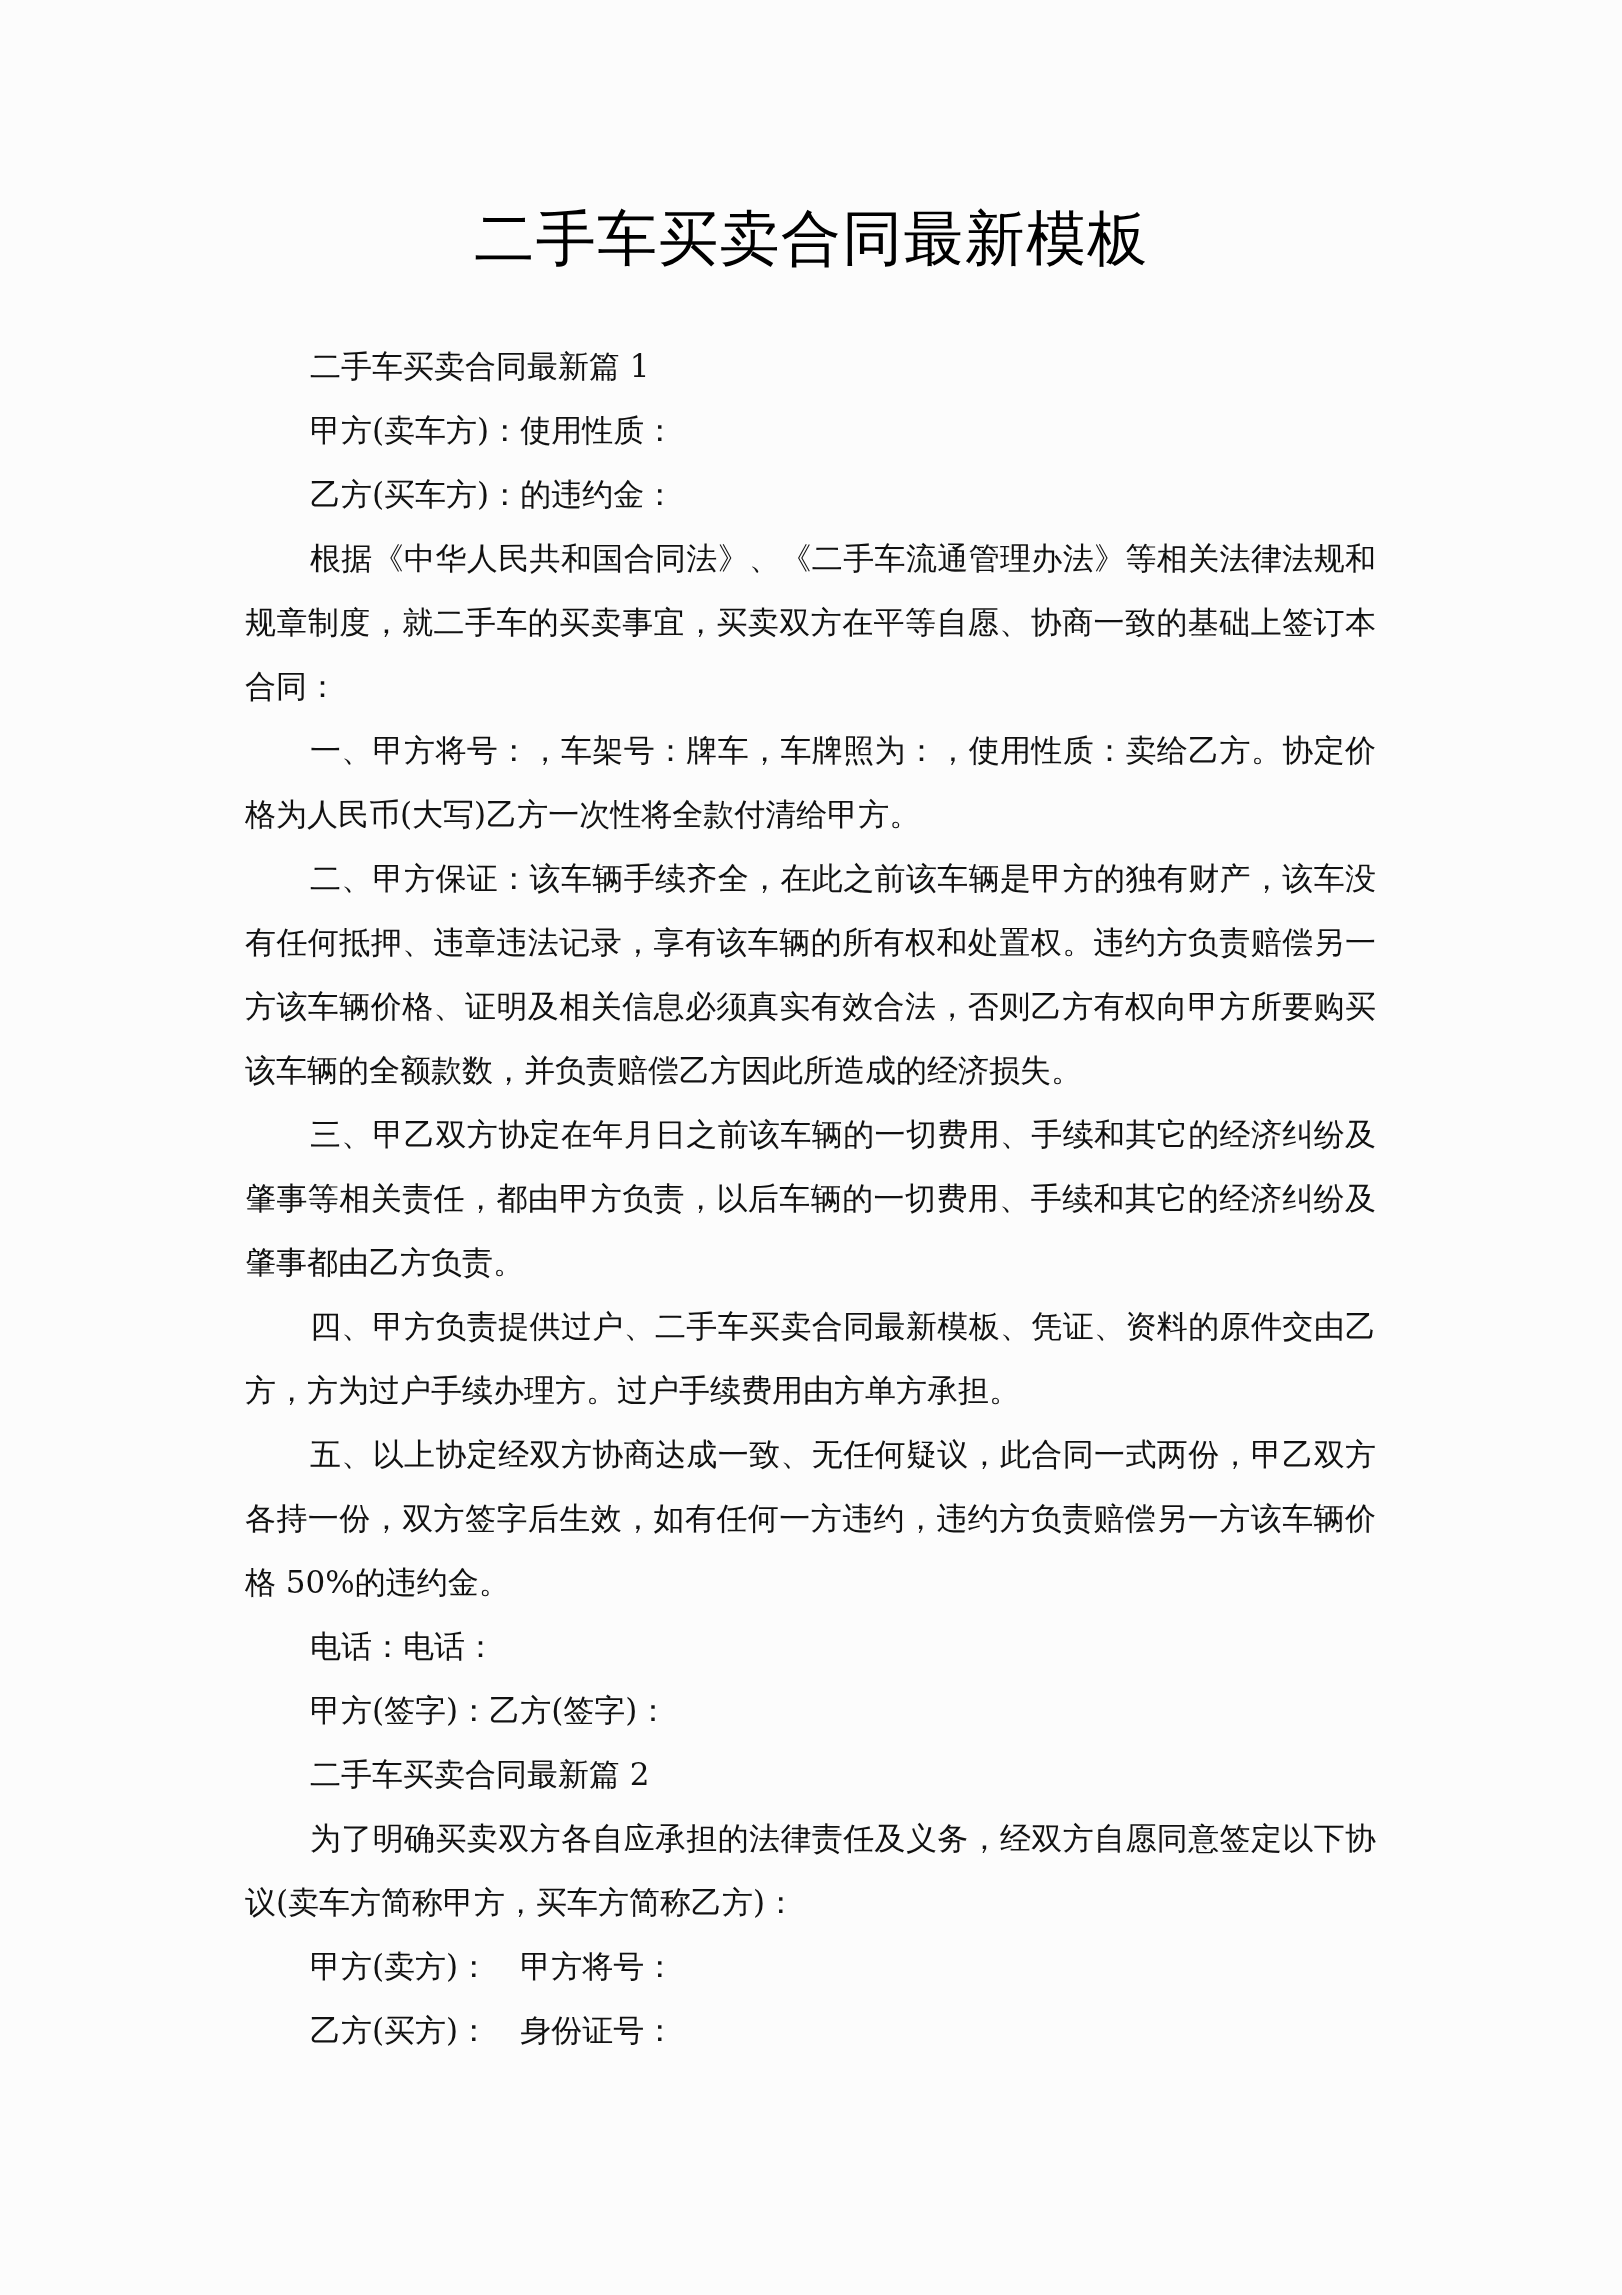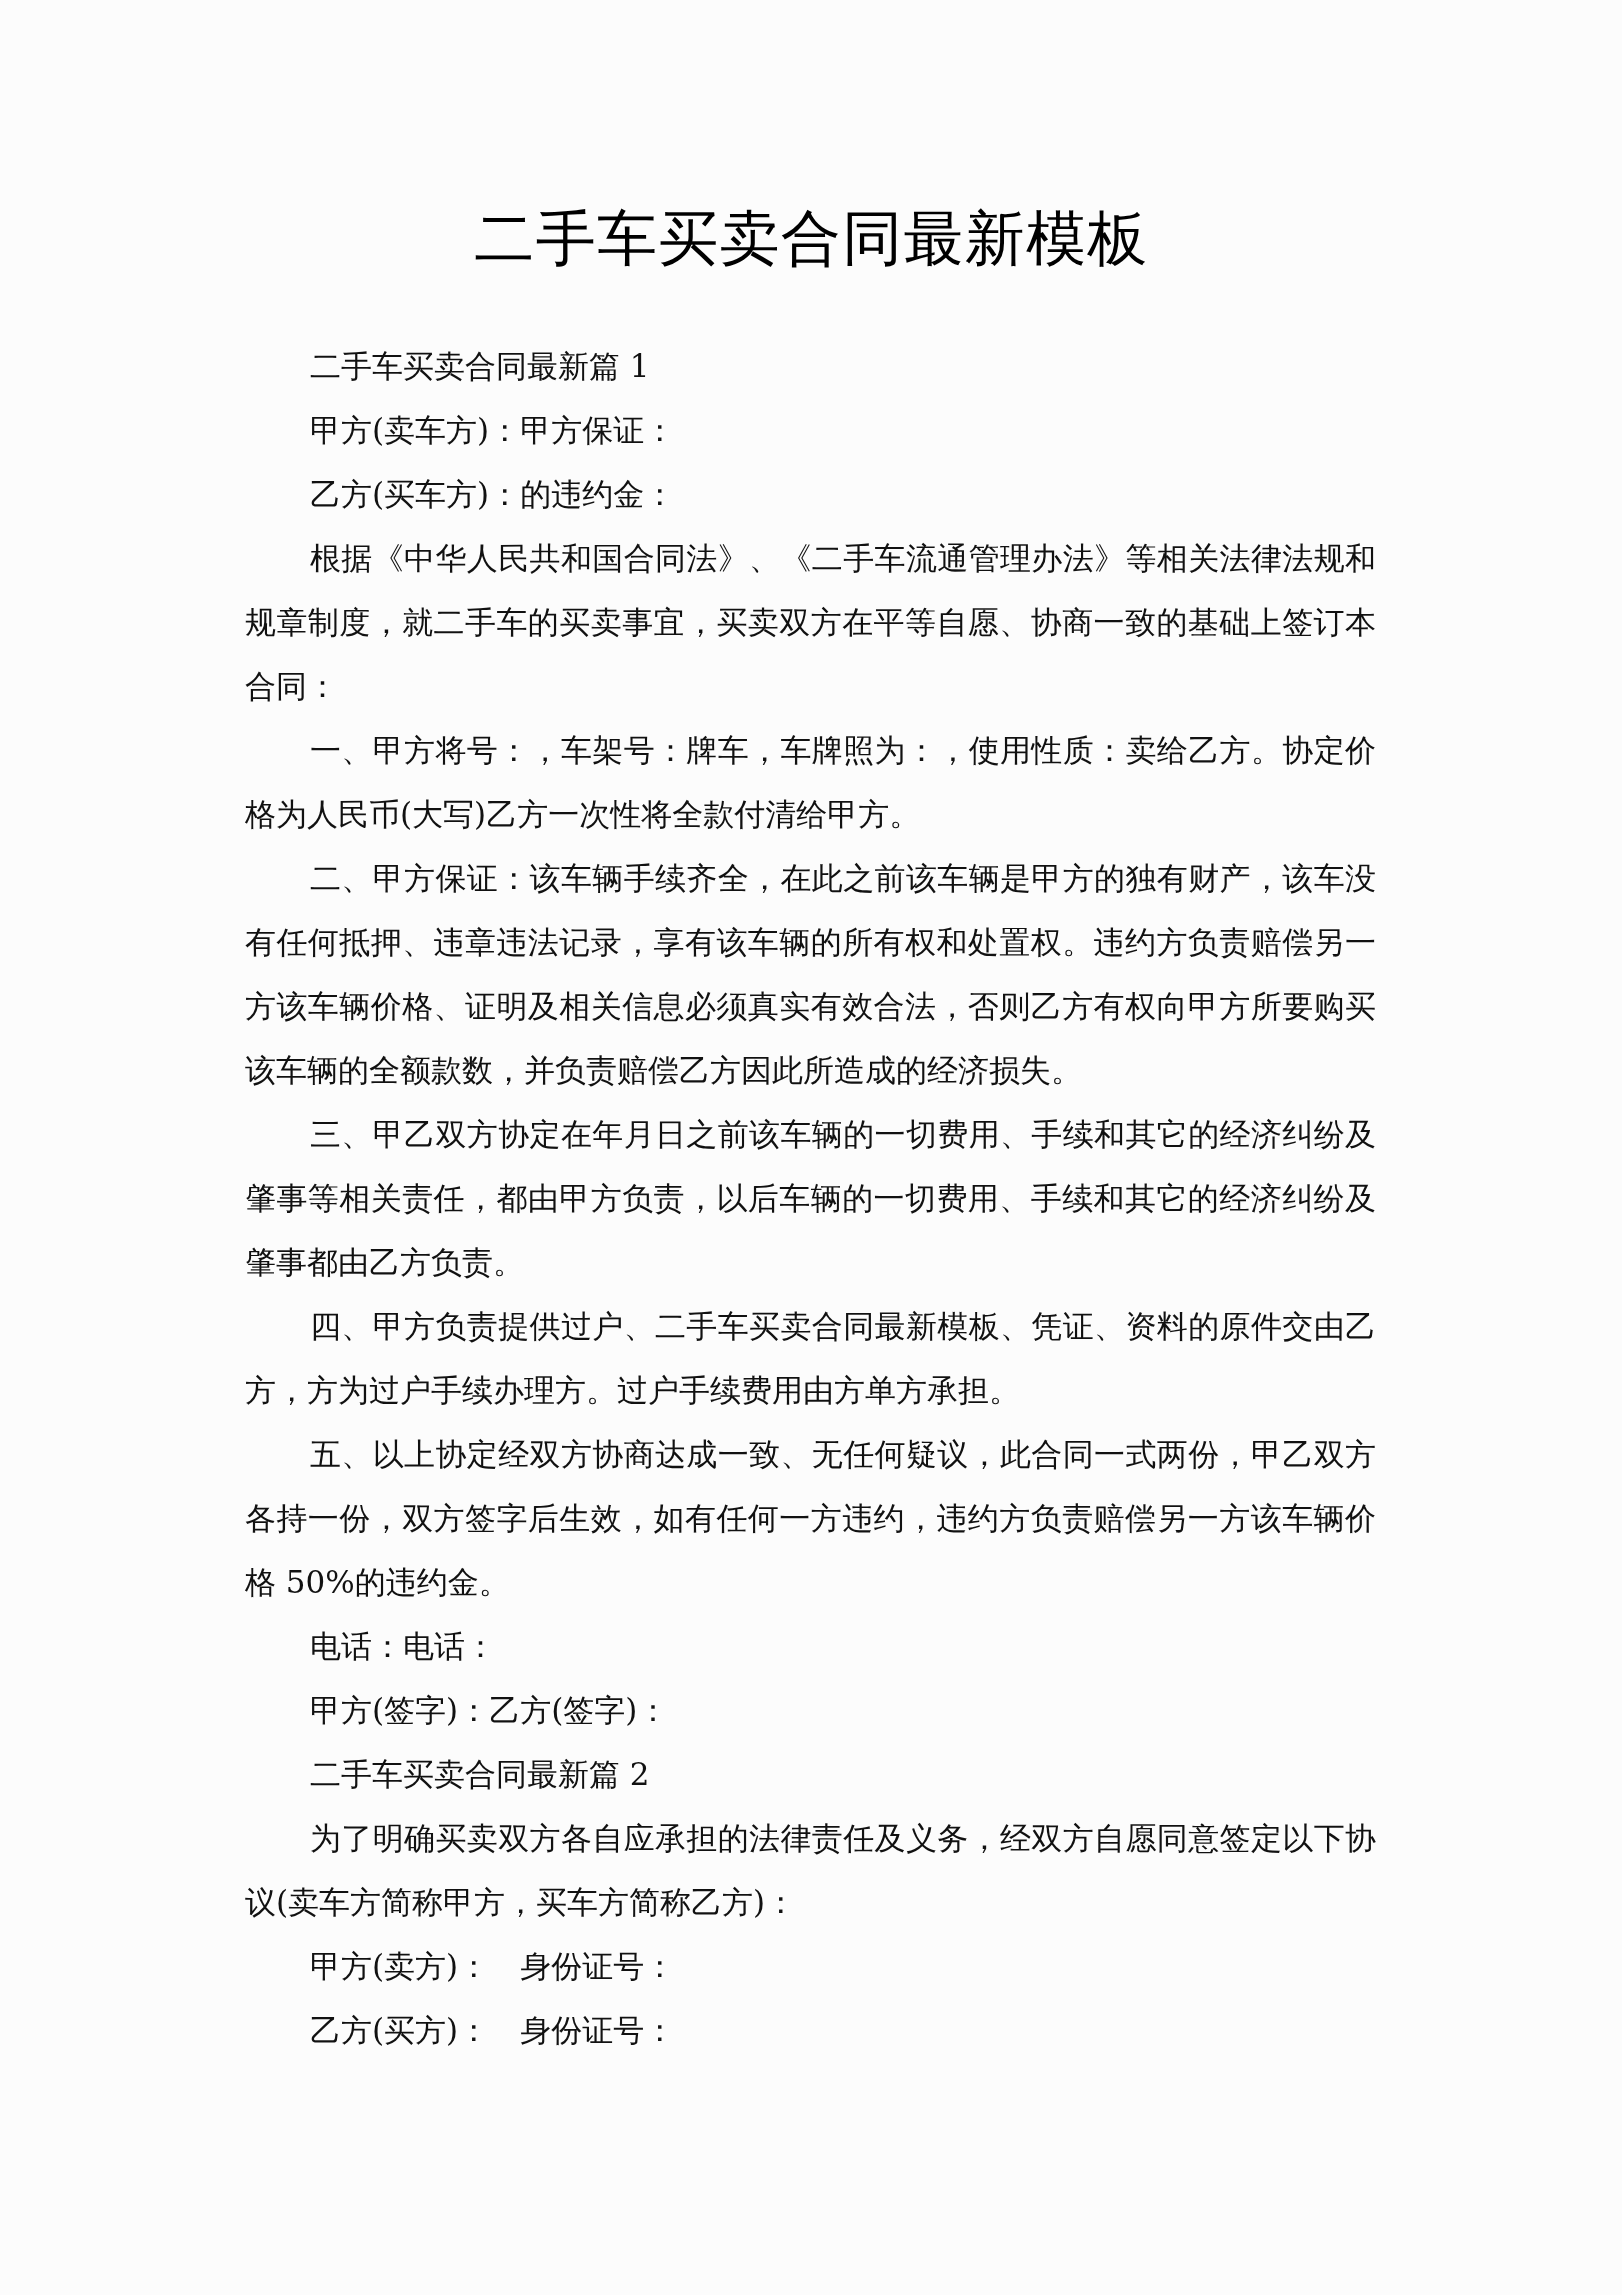--- a/index.html
+++ b/index.html
@@ -48,29 +48,29 @@
   .indent { text-indent: 65px; }
 </style>
 </head>
 <body>
 
 <div class="page">
   <h1 class="title">二手车买卖合同最新模板</h1>
 
   <div class="body">
     <p class="p indent">二手车买卖合同最新篇 1</p>
-    <p class="p indent">甲方(卖车方)：甲方保证：</p>
+    <p class="p indent">甲方(卖车方)：使用性质：</p>
     <p class="p indent">乙方(买车方)：的违约金：</p>
     <p class="p indent">根据《中华人民共和国合同法》、《二手车流通管理办法》等相关法律法规和规章制度，就二手车的买卖事宜，买卖双方在平等自愿、协商一致的基础上签订本合同：</p>
     <p class="p indent">一、甲方将号：，车架号：牌车，车牌照为：，使用性质：卖给乙方。协定价格为人民币(大写)乙方一次性将全款付清给甲方。</p>
     <p class="p indent">二、甲方保证：该车辆手续齐全，在此之前该车辆是甲方的独有财产，该车没有任何抵押、违章违法记录，享有该车辆的所有权和处置权。违约方负责赔偿另一方该车辆价格、证明及相关信息必须真实有效合法，否则乙方有权向甲方所要购买该车辆的全额款数，并负责赔偿乙方因此所造成的经济损失。</p>
     <p class="p indent">三、甲乙双方协定在年月日之前该车辆的一切费用、手续和其它的经济纠纷及肇事等相关责任，都由甲方负责，以后车辆的一切费用、手续和其它的经济纠纷及肇事都由乙方负责。</p>
     <p class="p indent">四、甲方负责提供过户、二手车买卖合同最新模板、凭证、资料的原件交由乙方，方为过户手续办理方。过户手续费用由方单方承担。</p>
     <p class="p indent">五、以上协定经双方协商达成一致、无任何疑议，此合同一式两份，甲乙双方各持一份，双方签字后生效，如有任何一方违约，违约方负责赔偿另一方该车辆价格 50%的违约金。</p>
     <p class="p indent">电话：电话：</p>
     <p class="p indent">甲方(签字)：乙方(签字)：</p>
     <p class="p indent">二手车买卖合同最新篇 2</p>
     <p class="p indent">为了明确买卖双方各自应承担的法律责任及义务，经双方自愿同意签定以下协议(卖车方简称甲方，买车方简称乙方)：</p>
-    <p class="p indent">甲方(卖方)：　身份证号：</p>
+    <p class="p indent">甲方(卖方)：　甲方将号：</p>
     <p class="p indent">乙方(买方)：　身份证号：</p>
   </div>
 </div>
 
 
 </body></html>

